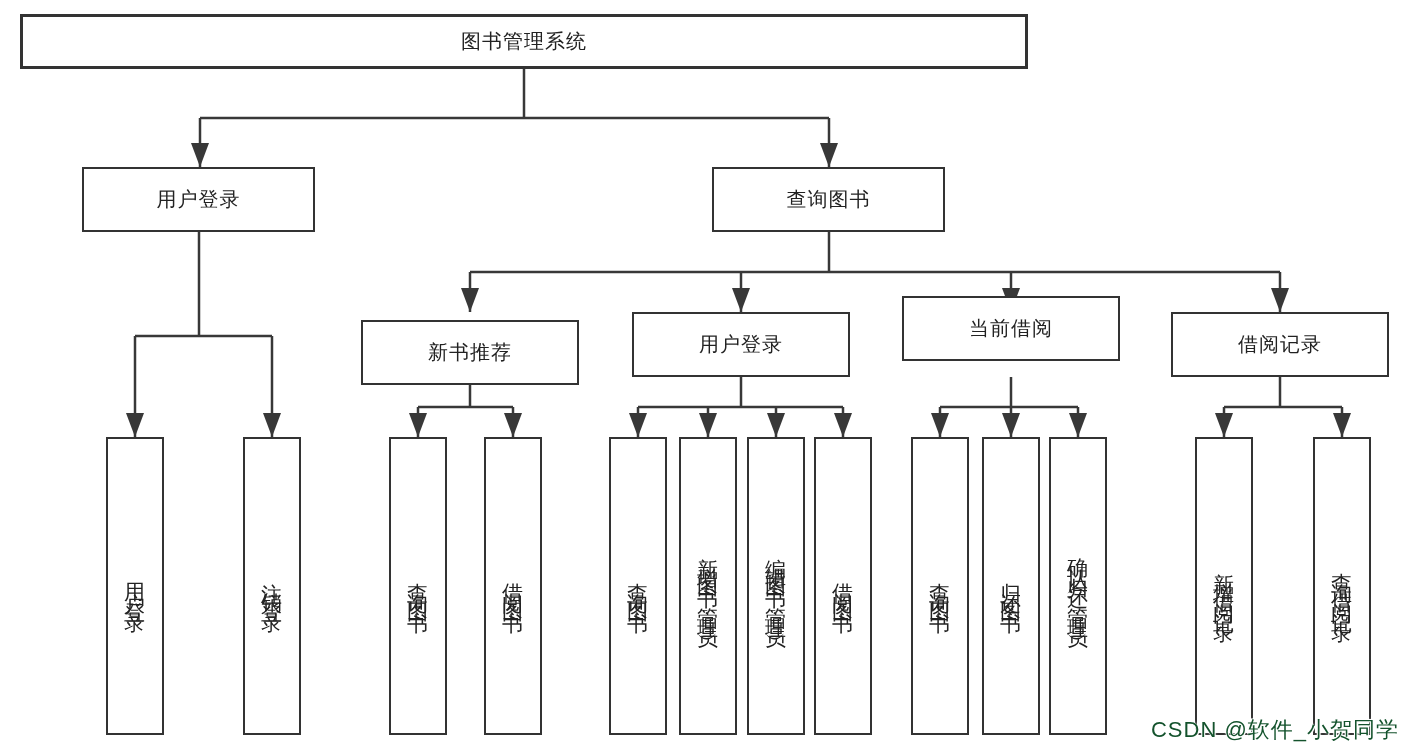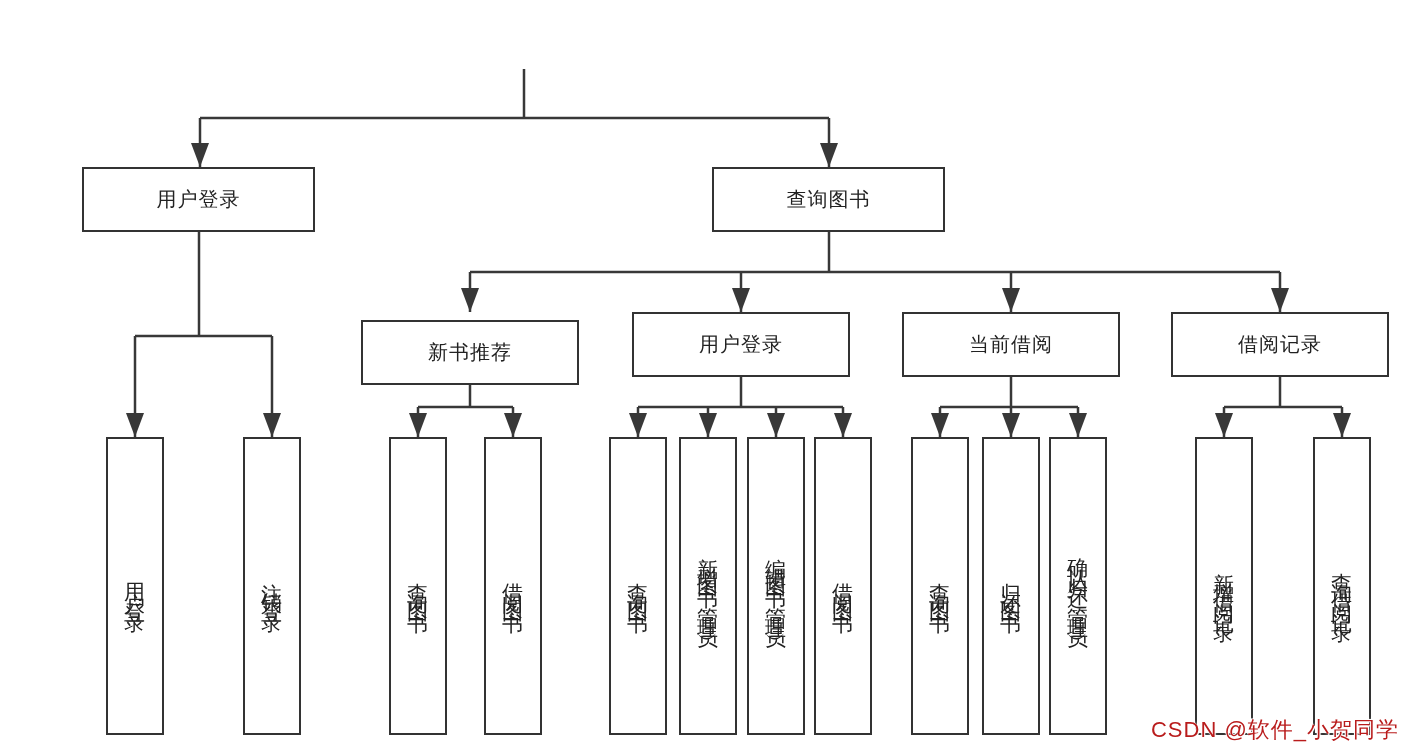--- a/index.html
+++ b/index.html
@@ -31,21 +31,21 @@
     font-size:21px;
     letter-spacing:10px;
     line-height:1;
     text-align:center;
   }
   .watermark{
     position:absolute;
     top:715px;
     right:6px;
     font-size:22px;
-    color:#b91c1c;
+    color:#14532d;
     text-shadow:0 0 3px #ffffff,1px 1px 0 #ffffff,-1px -1px 0 #ffffff;
     z-index:5;
     white-space:nowrap;
     letter-spacing:1px;
   }
 </style>
 </head>
 <body>
 
 <div class="canvas">
@@ -73,27 +73,28 @@
       <line x1="776" y1="407" x2="776" y2="437" marker-end="url(#ah)"></line>
       <line x1="843" y1="407" x2="843" y2="437" marker-end="url(#ah)"></line>
       <line x1="940" y1="407" x2="940" y2="437" marker-end="url(#ah)"></line>
       <line x1="1011" y1="407" x2="1011" y2="437" marker-end="url(#ah)"></line>
       <line x1="1078" y1="407" x2="1078" y2="437" marker-end="url(#ah)"></line>
       <line x1="1224" y1="407" x2="1224" y2="437" marker-end="url(#ah)"></line>
       <line x1="1342" y1="407" x2="1342" y2="437" marker-end="url(#ah)"></line>
     </g>
   </svg>
 
+  <div class="node root" style="left:20px;top:14px;width:1002px;height:49px">图书管理系统</div>
 
   <div class="node" style="left:82px;top:167px;width:229px;height:61px">用户登录</div>
   <div class="node" style="left:712px;top:167px;width:229px;height:61px">查询图书</div>
 
   <div class="node" style="left:361px;top:320px;width:214px;height:61px">新书推荐</div>
   <div class="node" style="left:632px;top:312px;width:214px;height:61px">用户登录</div>
-  <div class="node" style="left:902px;top:312px;width:214px;height:61px">当前借阅</div>
+  <div class="node" style="left:902px;top:296px;width:214px;height:61px">当前借阅</div>
   <div class="node" style="left:1171px;top:312px;width:214px;height:61px">借阅记录</div>
 
   <div class="node leaf" style="left:106px;top:437px;width:54px;height:294px">用户登录</div>
   <div class="node leaf" style="left:243px;top:437px;width:54px;height:294px">注销登录</div>
 
   <div class="node leaf" style="left:389px;top:437px;width:54px;height:294px">查询图书</div>
   <div class="node leaf" style="left:484px;top:437px;width:54px;height:294px">借阅图书</div>
 
   <div class="node leaf" style="left:609px;top:437px;width:54px;height:294px">查询图书</div>
   <div class="node leaf" style="left:679px;top:437px;width:54px;height:294px">新增图书（管理员）</div>

